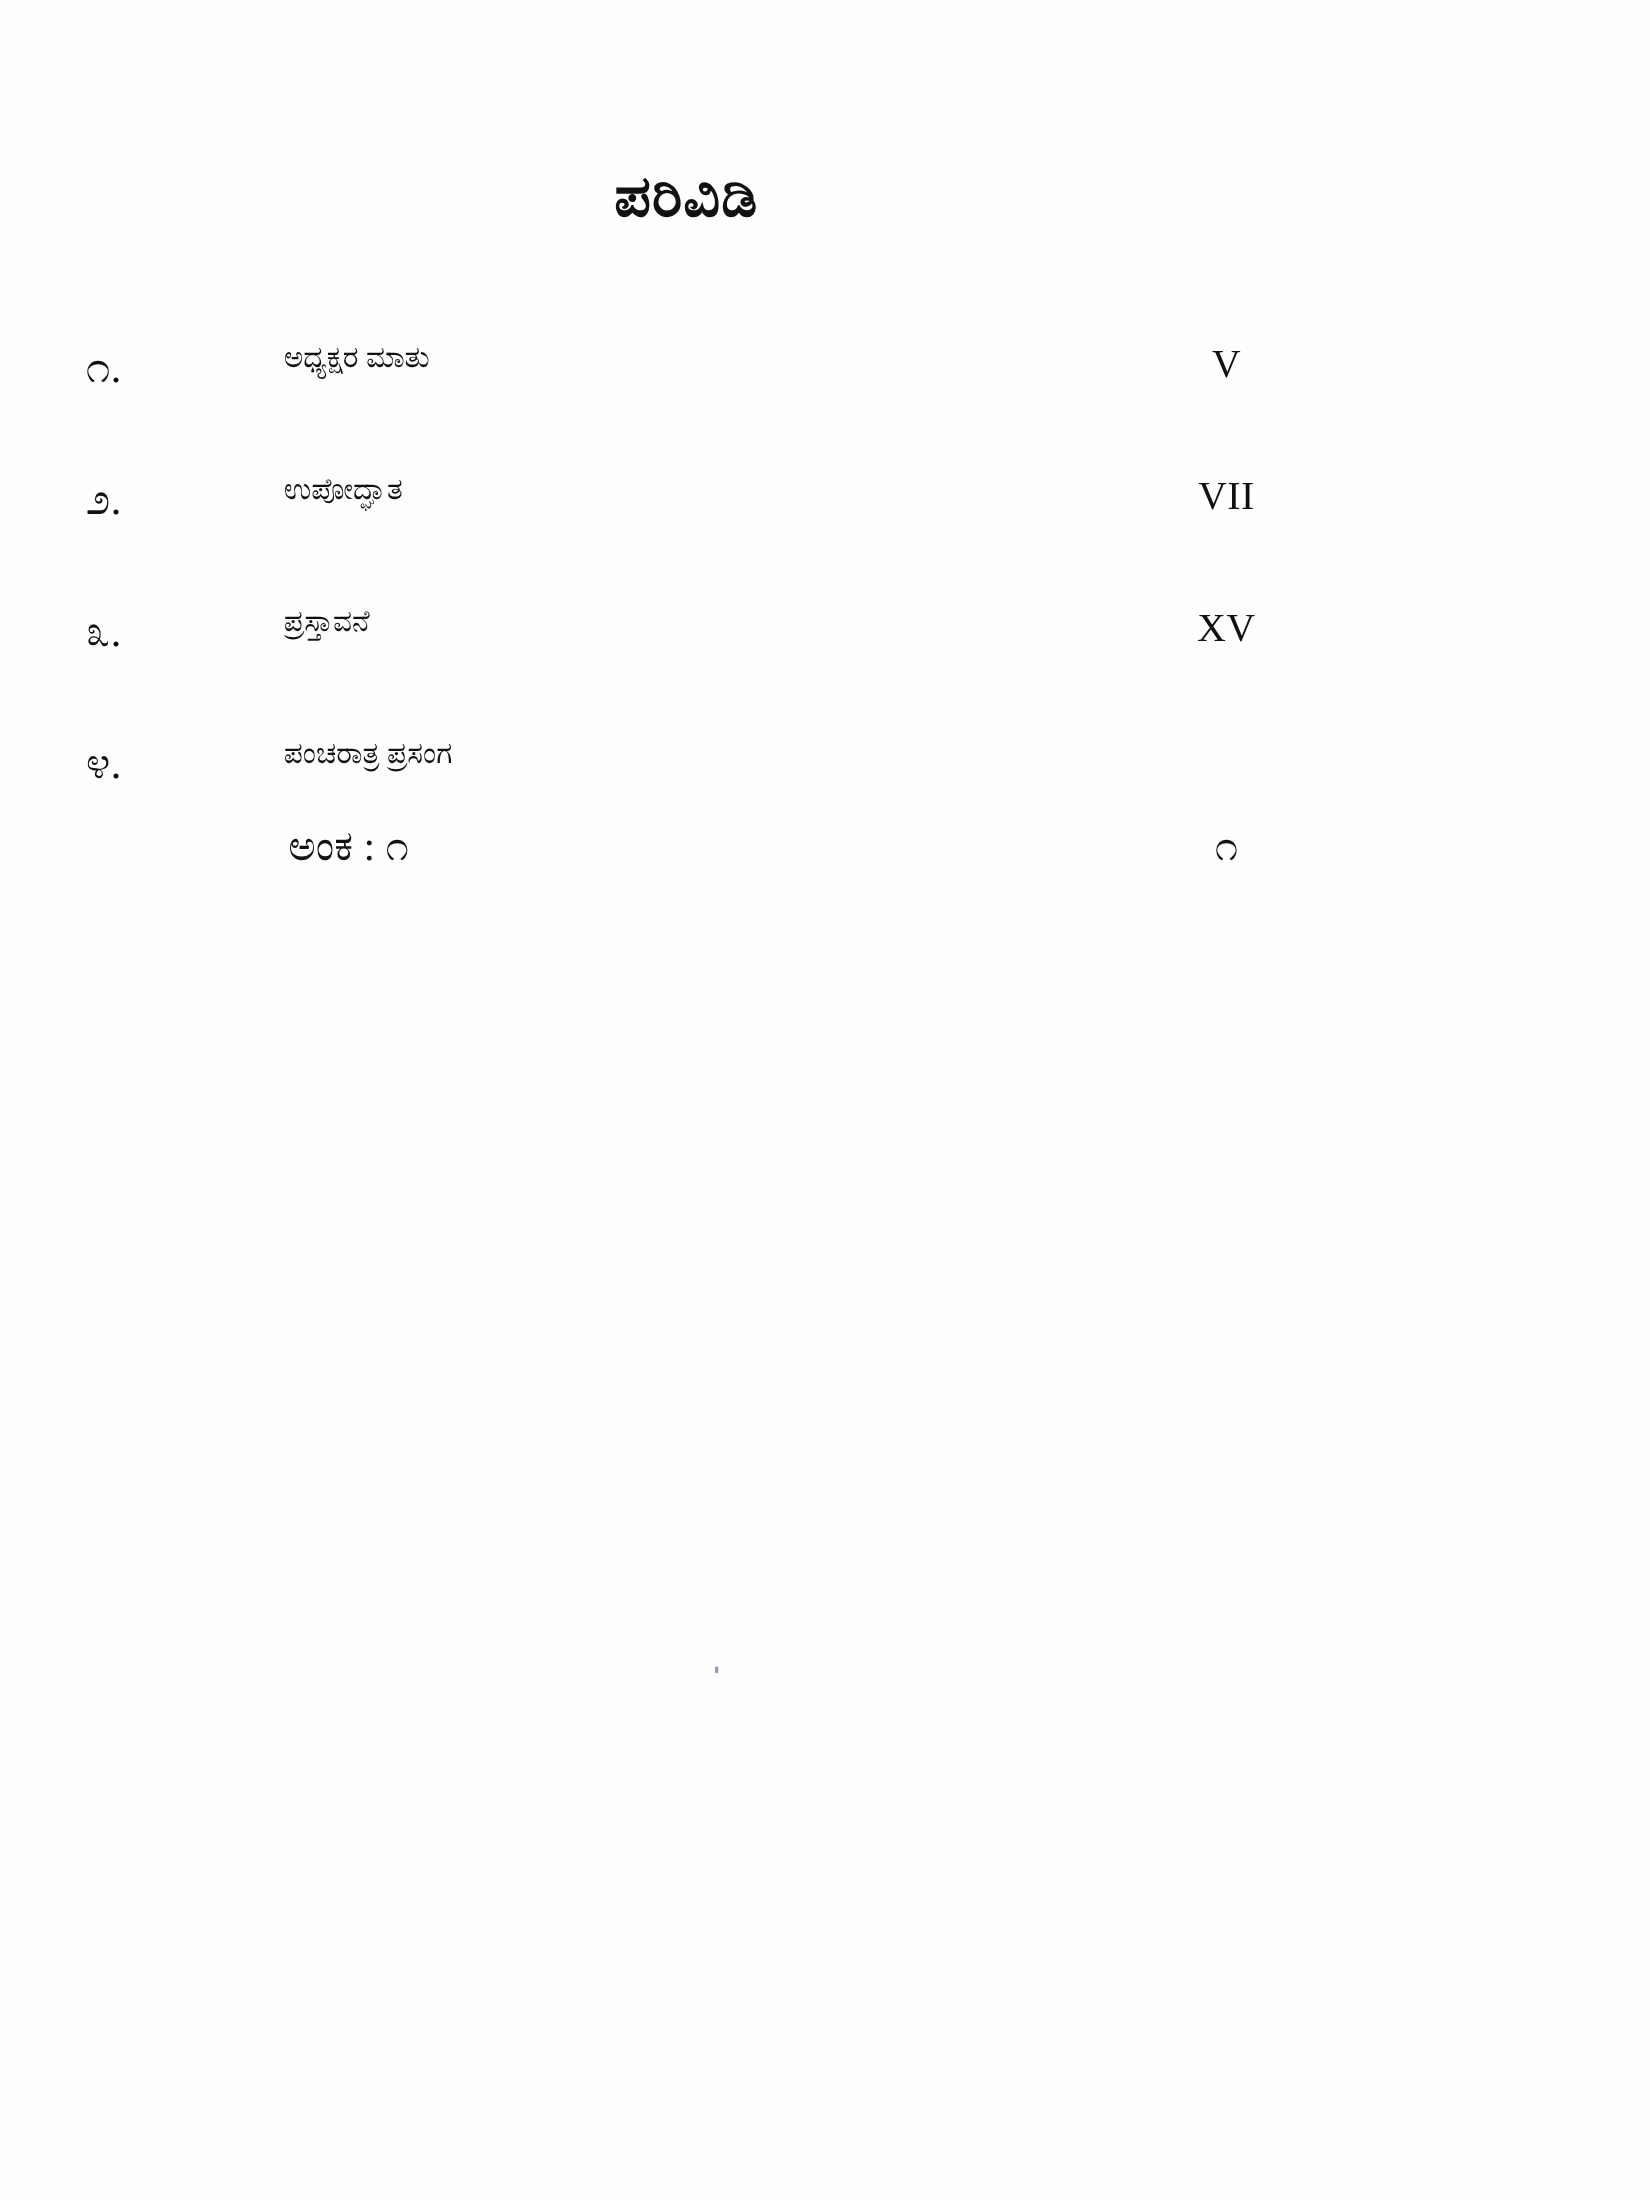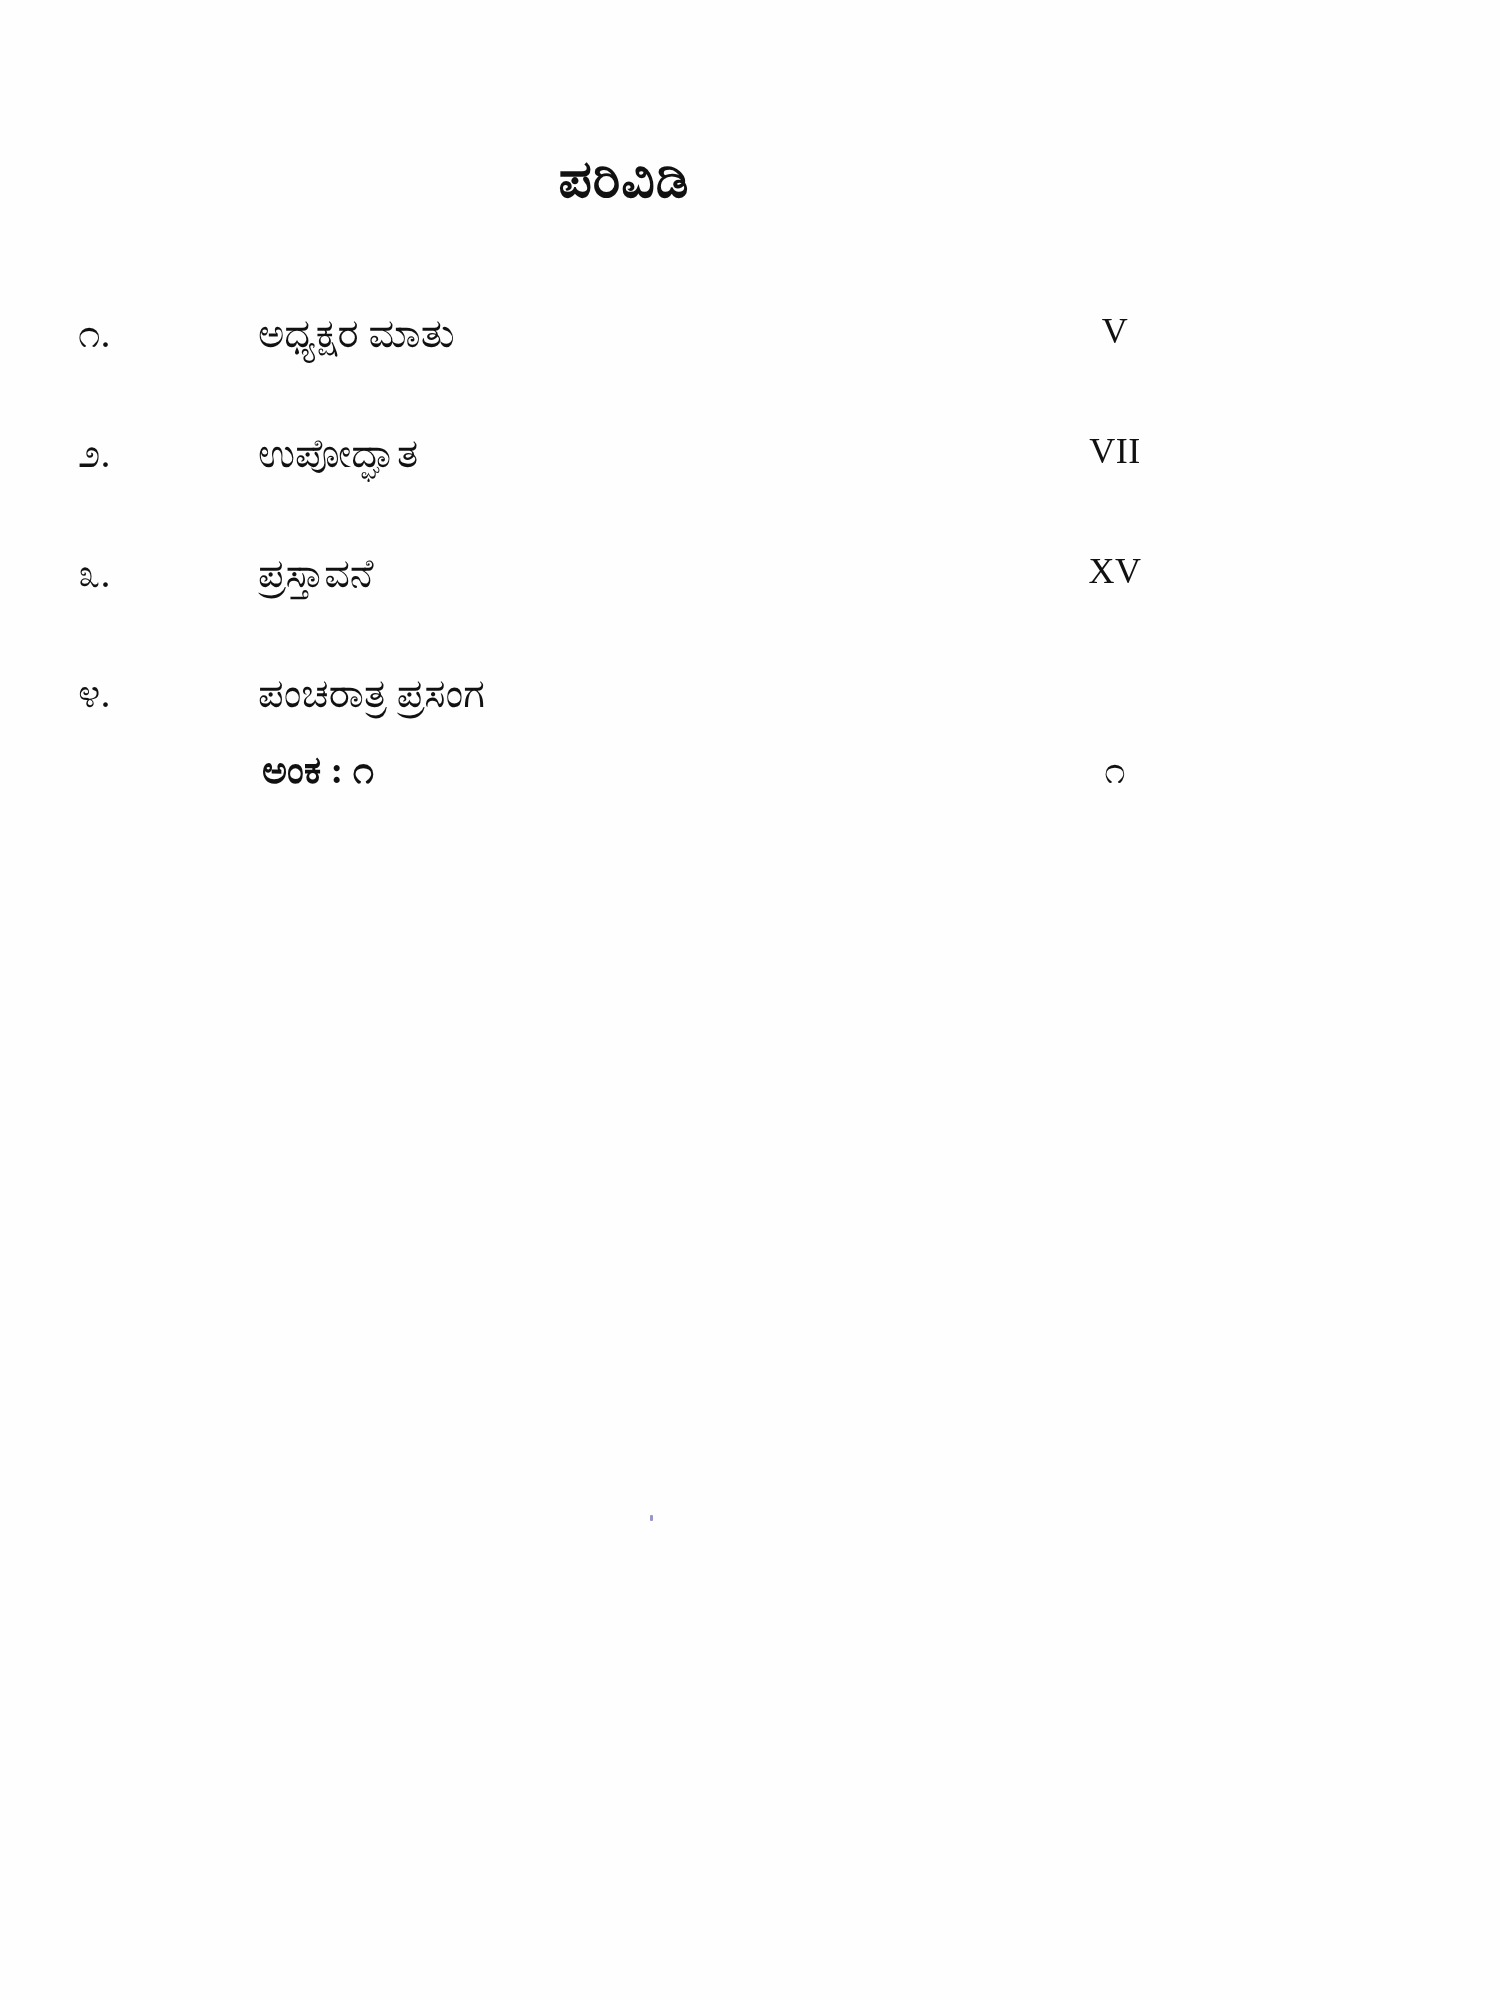--- a/index.html
+++ b/index.html
@@ -50,28 +50,27 @@
     left: 78px;
     top: 0;
     width: 90px;
     font-size: 40px;
     color: #111;
   }
   .label {
     position: absolute;
     left: 258px;
     top: 0;
-    font-size: 40px;
+    font-size: 27px;
     color: #111;
     white-space: nowrap;
   }
   .label.sub {
     left: 262px;
     font-size: 38px;
-    font-weight: bold;
   }
   .pageno {
     position: absolute;
     right: 345px;
     top: 0;
     min-width: 80px;
     text-align: center;
     font-size: 38px;
     color: #111;
   }

